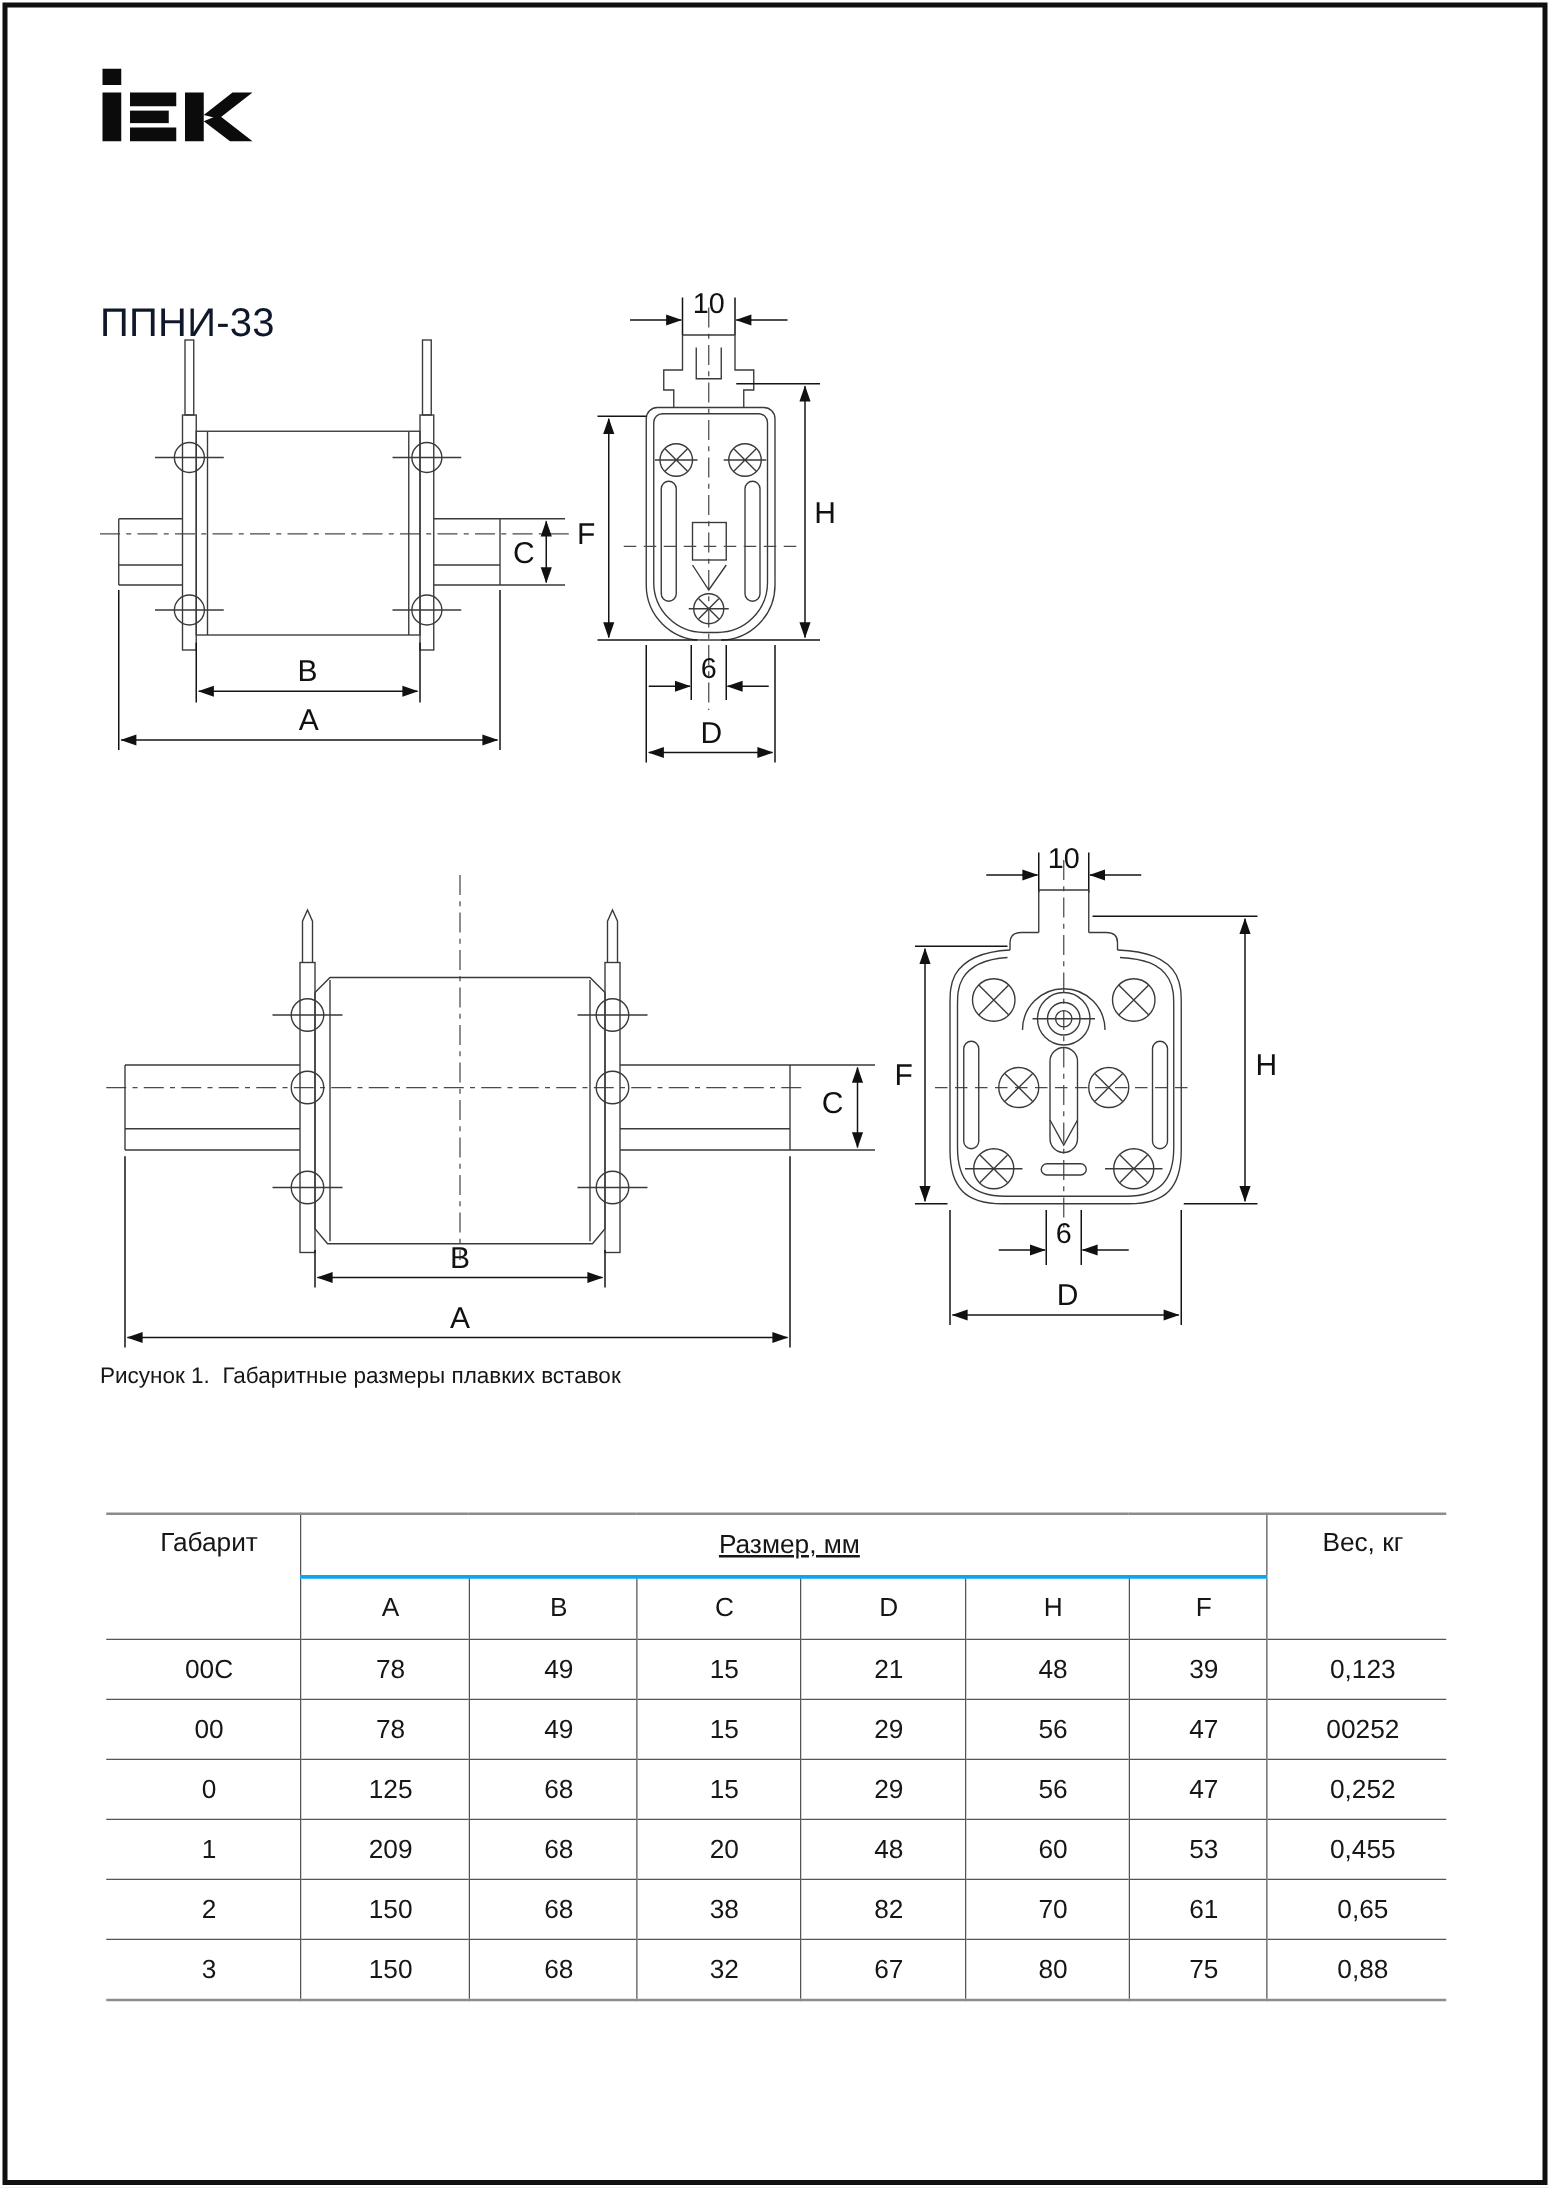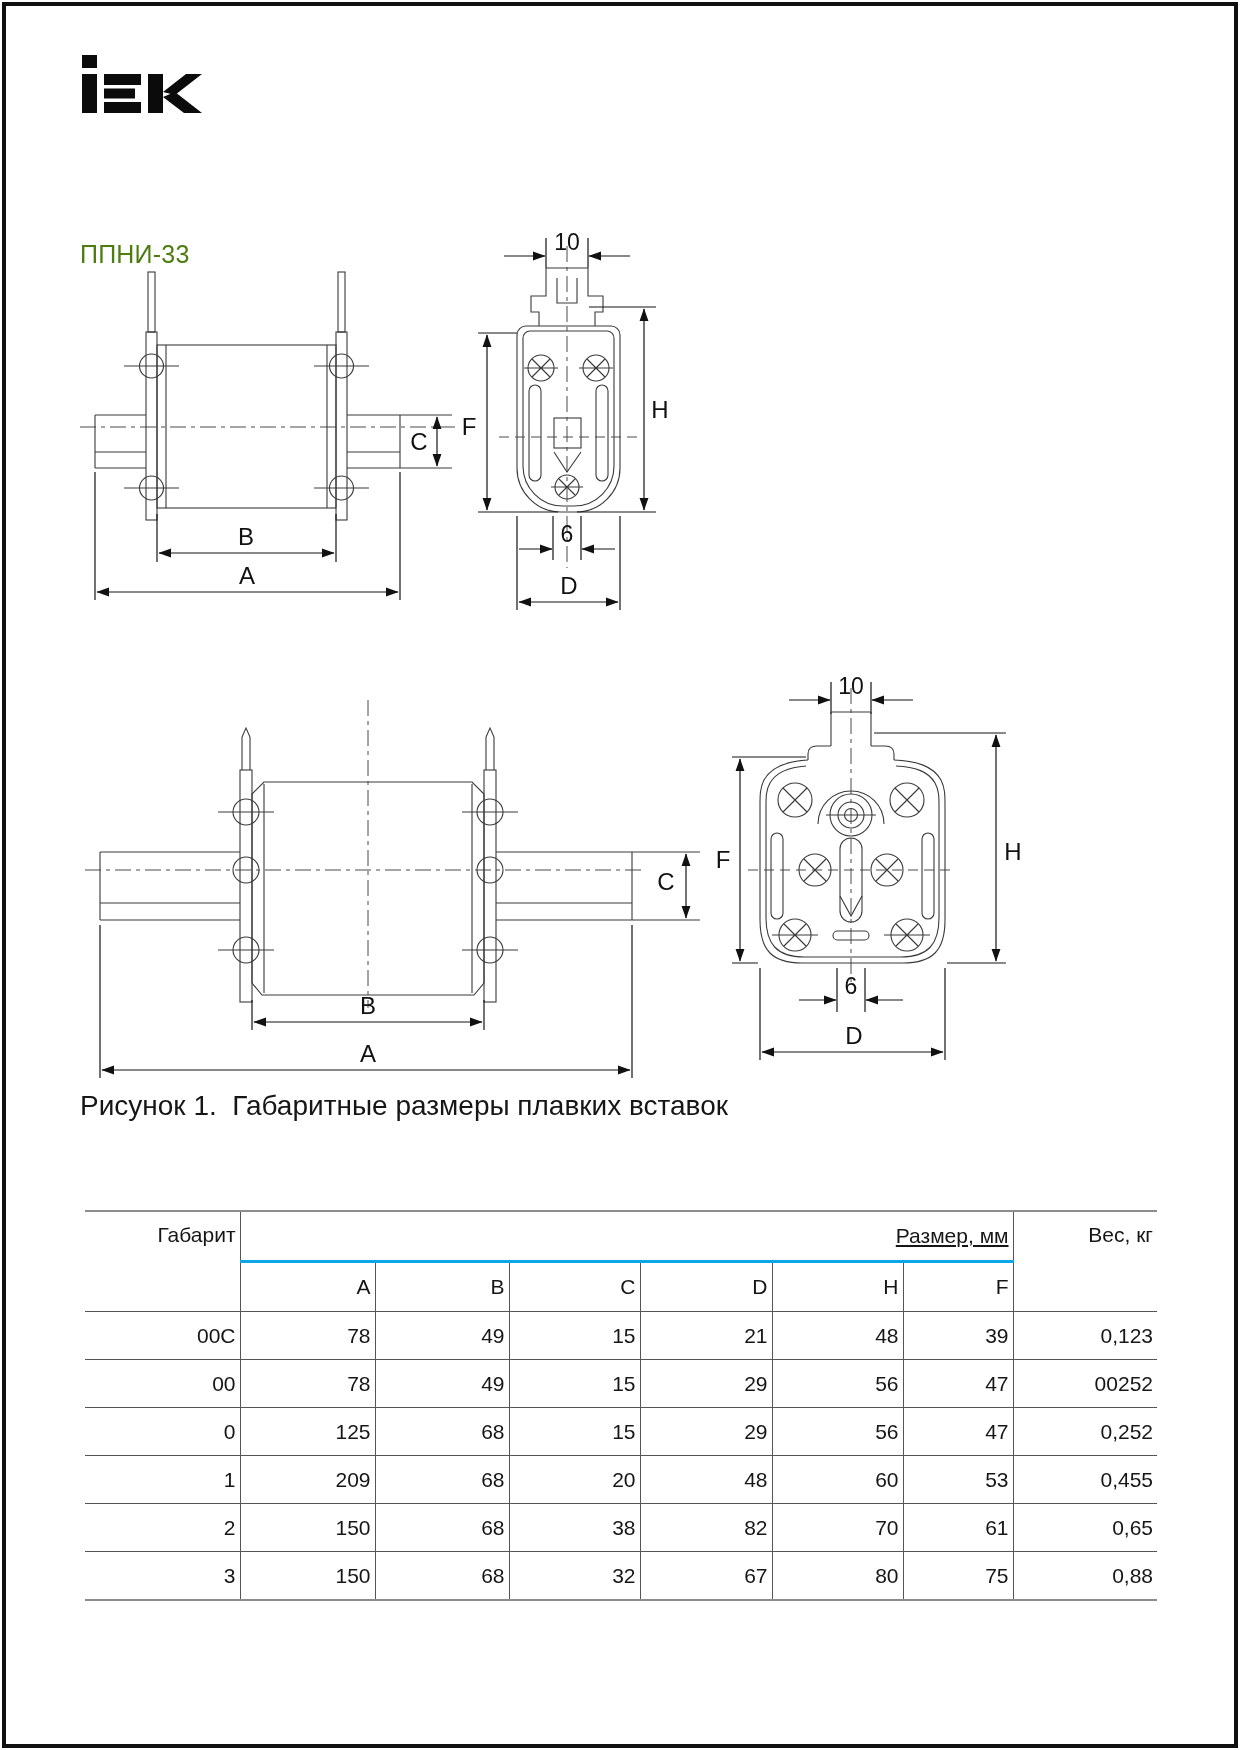--- a/index.html
+++ b/index.html
@@ -2,37 +2,37 @@
 <html><head>
 <meta charset="utf-8">
 <style>
   html,body{margin:0;padding:0;background:#e8e8e8;}
   .page{
     position:relative;width:1240px;height:1750px;background:#ffffff;
     font-family:"Liberation Sans", sans-serif;color:#111;overflow:hidden;
     margin:0 auto;
   }
   .frame{position:absolute;left:2px;top:2px;right:2px;bottom:2px;border:4px solid #101010;pointer-events:none;}
-  .fig-title{position:absolute;font-size:25px;font-weight:400;color:#4d7c0f;letter-spacing:.2px;}
-  .caption{position:absolute;font-size:28px;font-weight:400;color:#161616;white-space:pre-wrap;}
+  .fig-title{position:absolute;font-size:32px;font-weight:400;color:#0f172a;letter-spacing:.2px;}
+  .caption{position:absolute;font-size:18px;font-weight:400;color:#161616;white-space:pre-wrap;}
   svg{position:absolute;overflow:visible;}
   .ln{fill:none;stroke:#3a3a3a;stroke-width:1.1;}
   .dim{fill:none;stroke:#141414;stroke-width:1.2;}
   .cl{fill:none;stroke:#4a4a4a;stroke-width:1;stroke-dasharray:16 5 4 5;}
   .dash{fill:none;stroke:#4a4a4a;stroke-width:1;stroke-dasharray:10 6;}
   .dtx{font-family:"Liberation Sans",sans-serif;font-size:24px;fill:#111;text-anchor:middle;}
   .dtx-s{font-family:"Liberation Sans",sans-serif;font-size:23px;fill:#111;text-anchor:middle;}
   
   .dim-table{
     position:absolute;left:85px;top:1210px;
     border-collapse:collapse;table-layout:fixed;width:1072px;
     border-top:2px solid #8c8c8c;border-bottom:2px solid #8c8c8c;
     font-size:21px;color:#161616;
   }
-  .dim-table td{font-weight:400;text-align:right;padding:0 4px 0 14px;vertical-align:middle;}
+  .dim-table td{font-weight:400;text-align:center;padding:0 4px 0 14px;vertical-align:middle;}
   .dim-table .vr{border-right:1px solid #555;}
   .dim-table .hr1 td{height:48px;}
   .dim-table .hr2 td{height:48px;}
   .dim-table tbody td{border-top:1px solid #555;height:47px;}
   .dim-table td.spanv{vertical-align:top;padding-top:11px;}
   .dim-table td.sizehead{border-bottom:3px solid #0ea5e9;text-decoration:underline;}
 </style>
 </head>
 <body>
 

